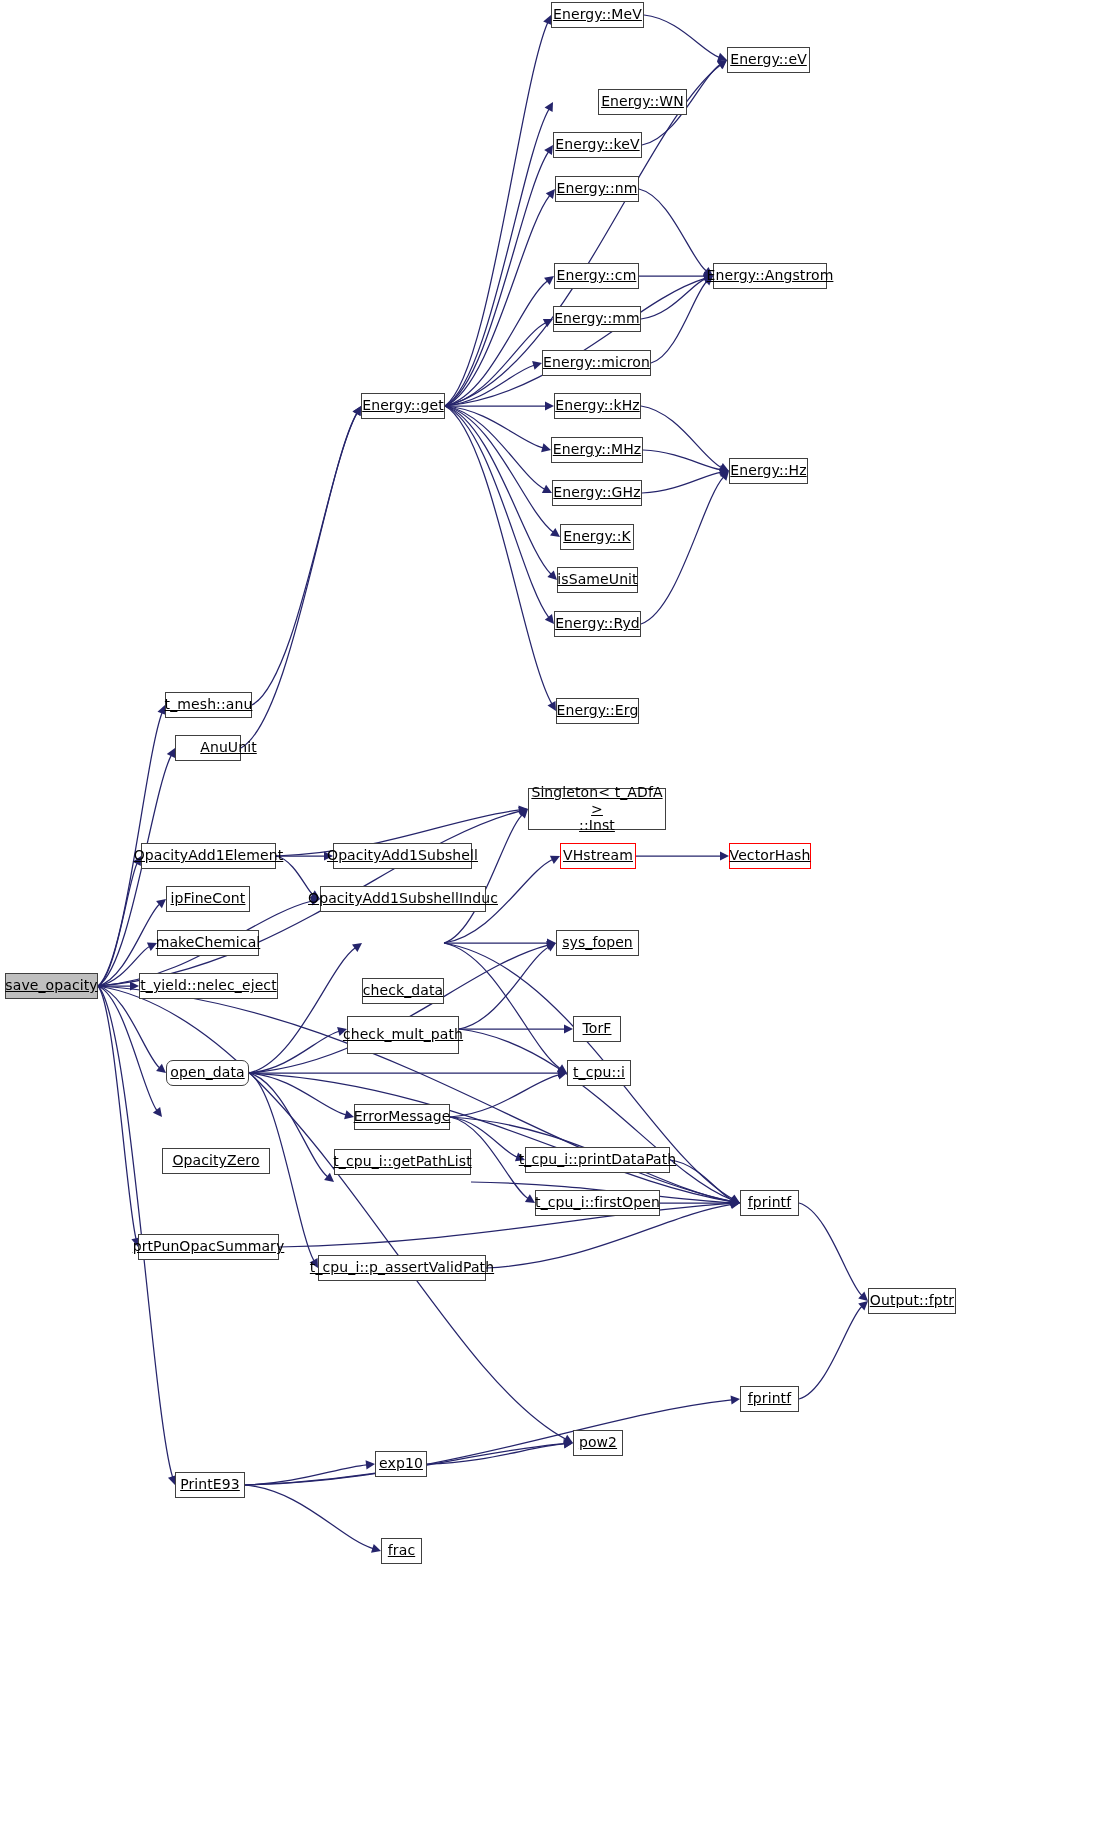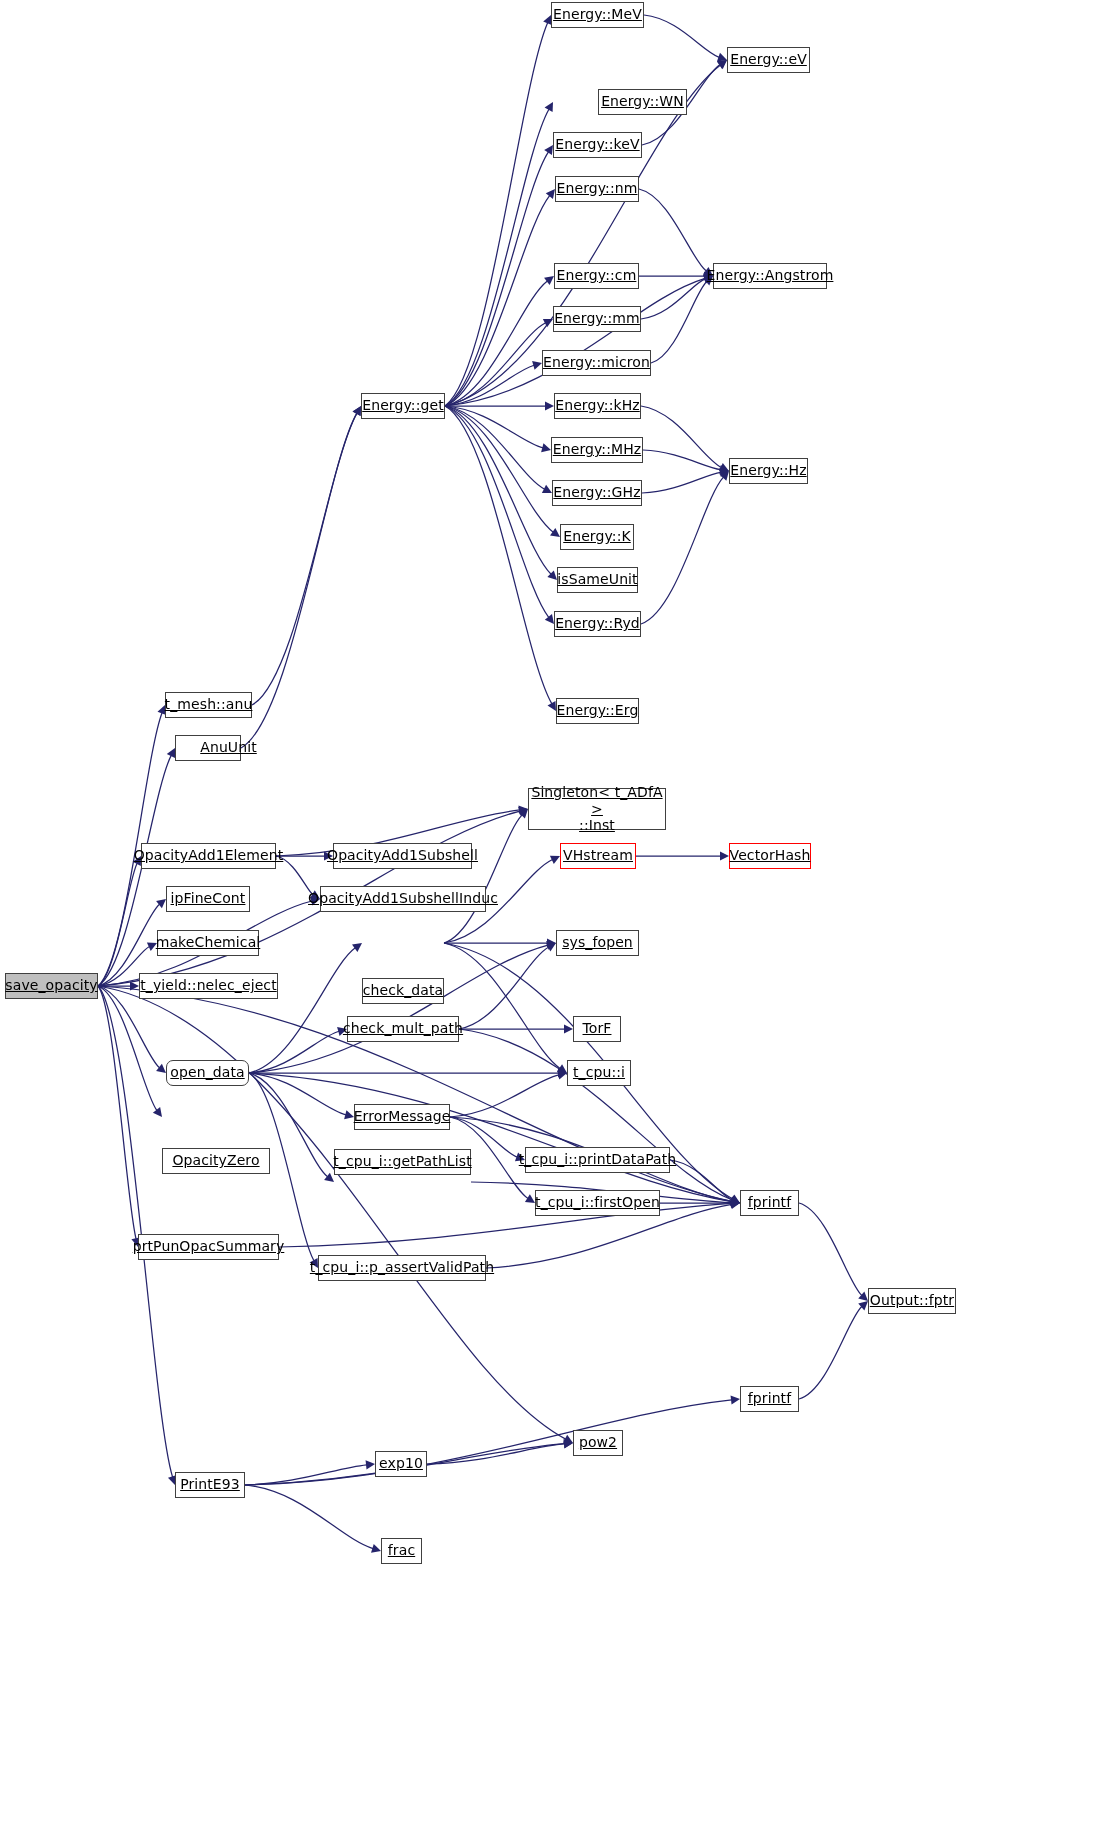--- a/index.html
+++ b/index.html
@@ -217,21 +217,21 @@
       <div class="node" style="left: 157px; top: 930px; width: 102px; height: 26px;">makeChemical</div>
       <div class="node" style="left: 139px; top: 973px; width: 139px; height: 26px;">t_yield::nelec_eject</div>
       <div class="node" style="left: 166px; top: 1060px; width: 83px; height: 26px; border-radius: 7px;">open_data</div>
       <div class="node" style="left: 162px; top: 1148px; width: 108px; height: 26px;">OpacityZero</div>
       <div class="node" style="left: 138px; top: 1234px; width: 141px; height: 26px;">prtPunOpacSummary</div>
       <div class="node" style="left: 175px; top: 1472px; width: 70px; height: 26px;">PrintE93</div>
       <div class="node" style="left: 361px; top: 393px; width: 84px; height: 26px;">Energy::get</div>
       <div class="node" style="left: 333px; top: 843px; width: 139px; height: 26px;">OpacityAdd1Subshell</div>
       <div class="node" style="left: 320px; top: 886px; width: 166px; height: 26px;">OpacityAdd1SubshellInduc</div>
       <div class="node" style="left: 362px; top: 930px; width: 82px; height: 26px; margin-top: 48px;">check_data</div>
-      <div class="node" style="left: 347px; top: 1016px; width: 112px; height: 26px;">check_mult_path</div>
+      <div class="node" style="left: 347px; top: 1016px; width: 112px; height: 38px;">check_mult_path</div>
       <div class="node" style="left: 354px; top: 1104px; width: 96px; height: 26px;">ErrorMessage</div>
       <div class="node" style="left: 334px; top: 1149px; width: 137px; height: 26px;">t_cpu_i::getPathList</div>
       <div class="node" style="left: 318px; top: 1255px; width: 168px; height: 26px;">t_cpu_i::p_assertValidPath</div>
       <div class="node" style="left: 375px; top: 1451px; width: 52px; height: 26px;">exp10</div>
       <div class="node" style="left: 381px; top: 1538px; width: 41px; height: 26px;">frac</div>
       <div class="node" style="left: 551px; top: 2px; width: 93px; height: 26px;">Energy::MeV</div>
       <div class="node" style="left: 553px; top: 89px; width: 89px; height: 26px; margin-left: 45px;">Energy::WN</div>
       <div class="node" style="left: 553px; top: 132px; width: 89px; height: 26px;">Energy::keV</div>
       <div class="node" style="left: 555px; top: 176px; width: 84px; height: 26px;">Energy::nm</div>
       <div class="node" style="left: 554px; top: 263px; width: 85px; height: 26px;">Energy::cm</div>

